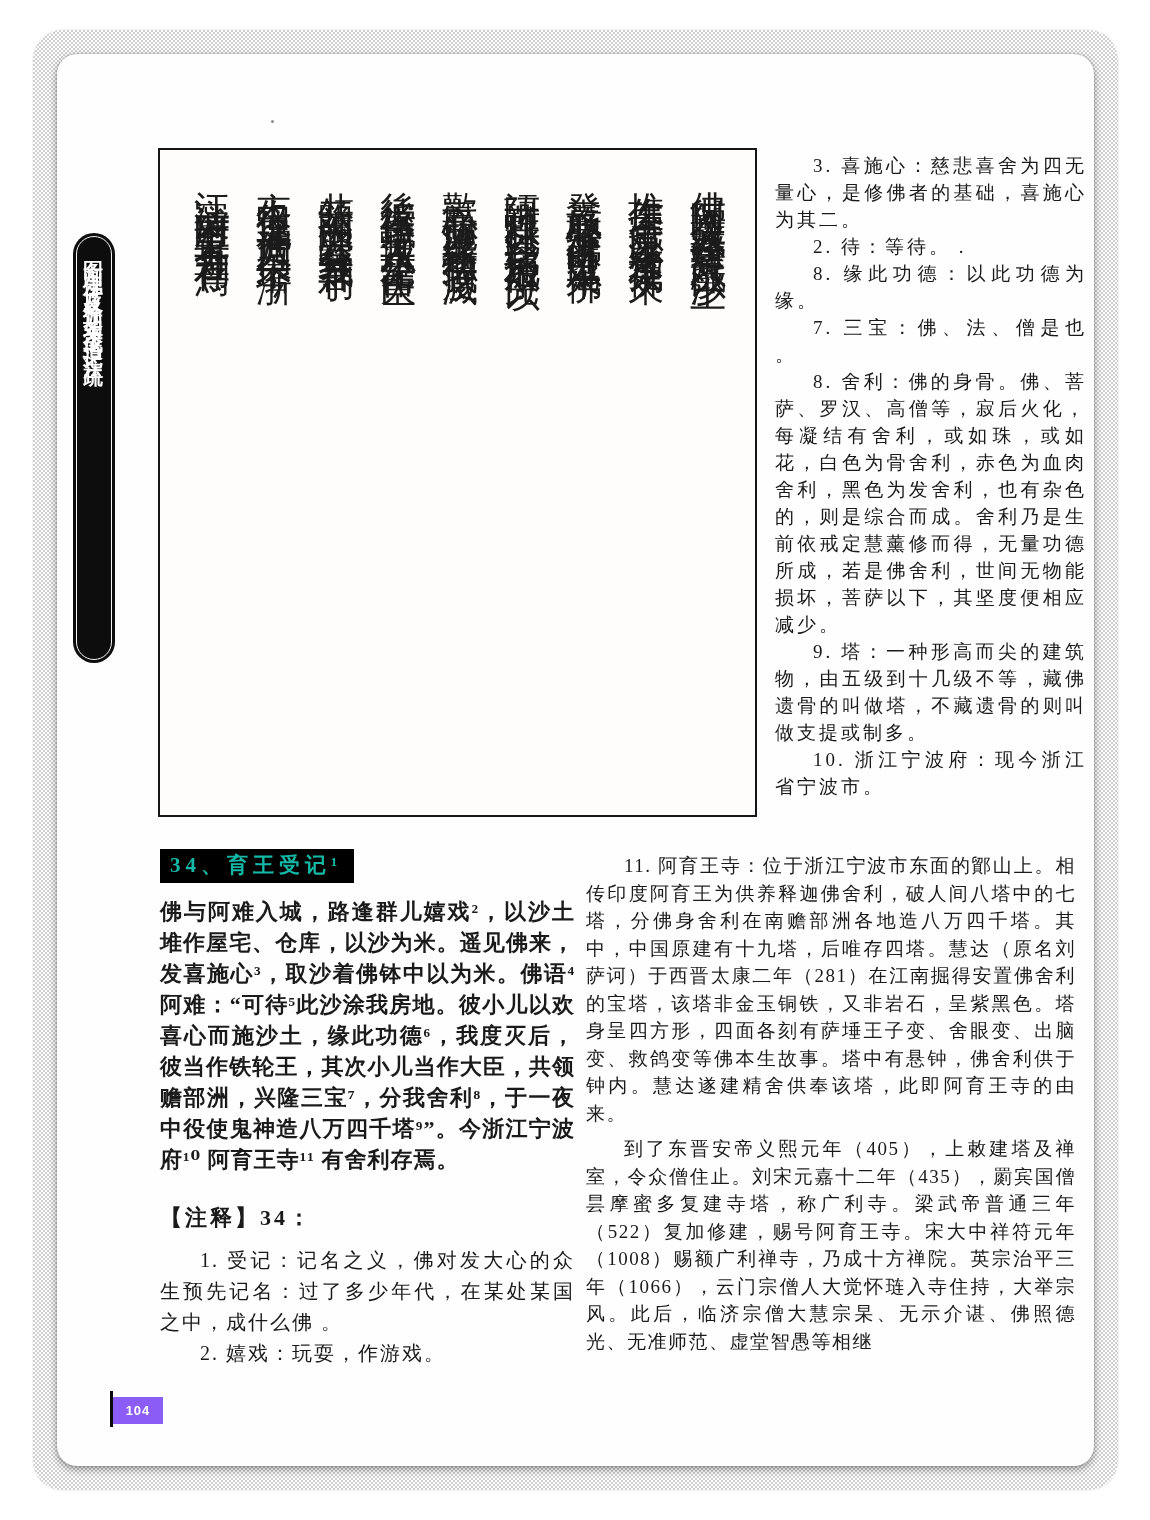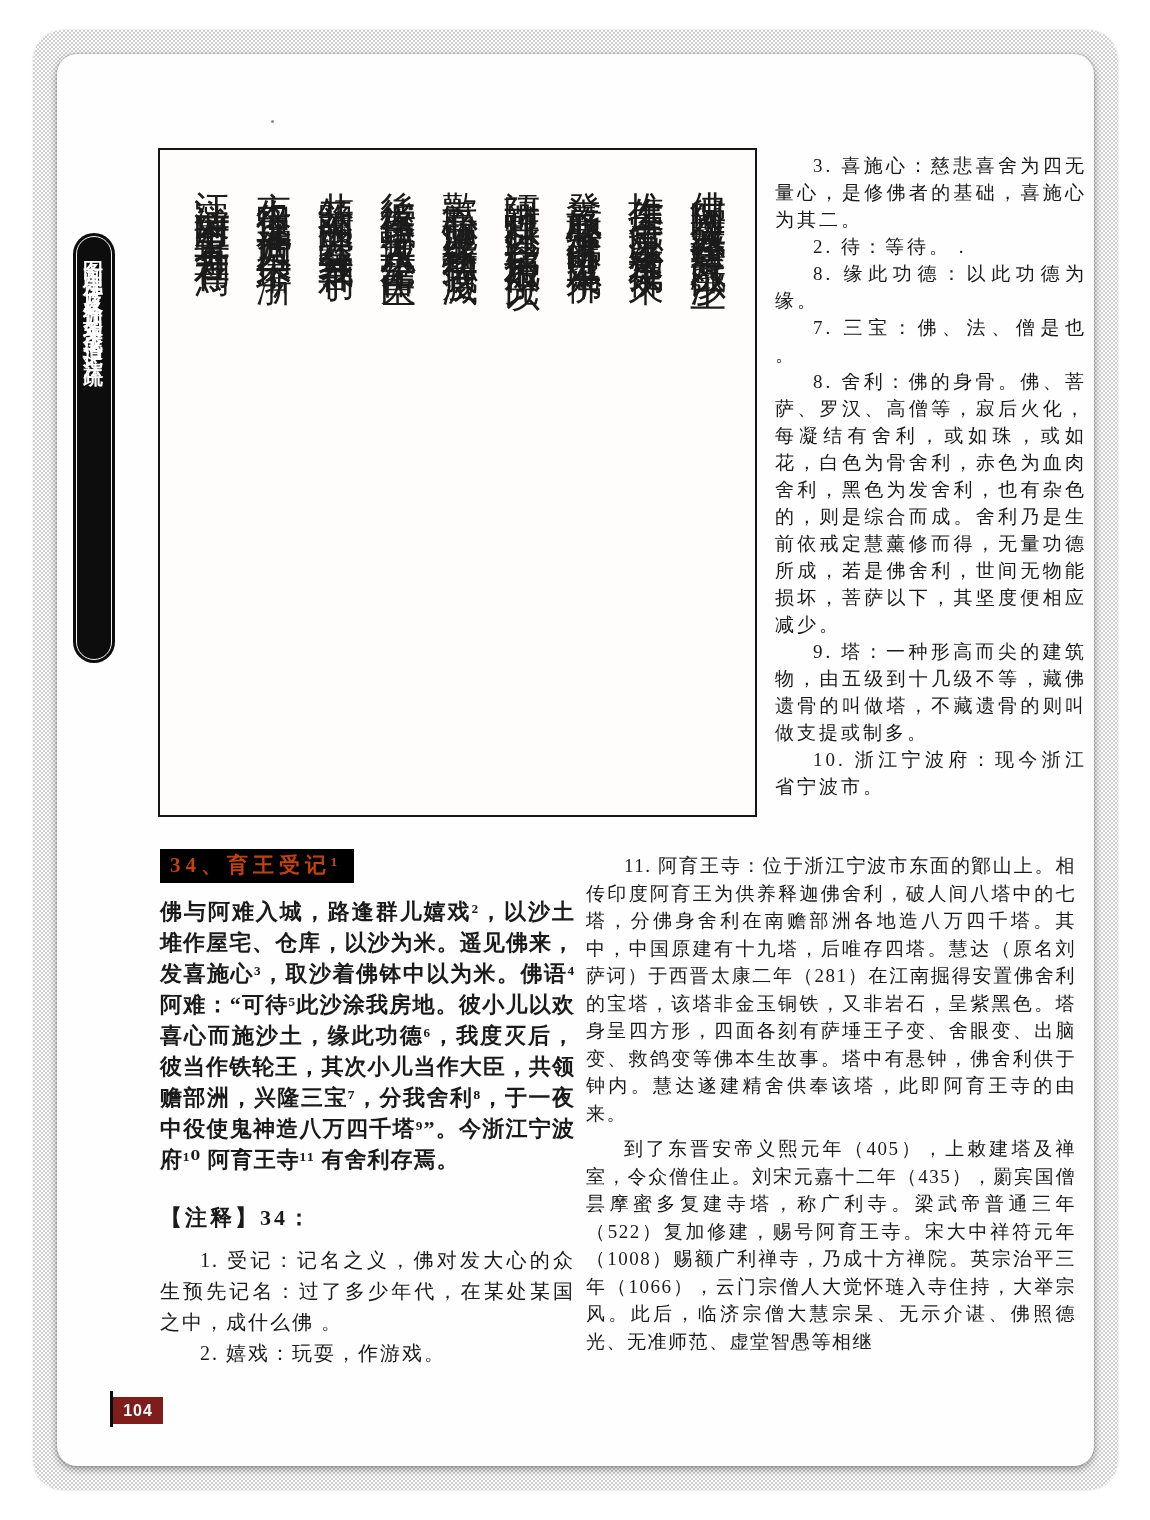--- a/index.html
+++ b/index.html
@@ -33,32 +33,32 @@
                     text-align:justify;text-justify:inter-character;letter-spacing:3px;}
   .col-right-narrow p{margin:0;text-indent:2em;}
 
   
   .col-right-wide{position:absolute;left:521px;top:790px;width:506px;font-size:19px;line-height:27.5px;
                   text-align:justify;text-justify:inter-character;letter-spacing:1.5px;}
   .col-right-wide p{margin:8px;text-indent:2em;font-family:Liberation Serif, serif;}
 
   
   .col-left{position:absolute;left:103px;top:795px;width:415px;}
-  .sec-header{display:inline-block;background:#000000;color:#c2410c;font-weight:700;font-size:21px;
+  .sec-header{display:inline-block;background:#000000;color:#14b8a6;font-weight:700;font-size:21px;
               padding:2px 12px 4px 10px;letter-spacing:5px;}
   .sec-body{margin:13px 0 0 0;font-size:22px;font-weight:700;line-height:31px;text-align:justify;
             text-justify:inter-character;letter-spacing:1px;}
   .ann-header{margin-top:28px;font-size:22px;font-weight:700;letter-spacing:3px;}
   .ann-notes{margin-top:12px;font-size:20px;line-height:31px;text-align:justify;text-justify:inter-character;letter-spacing:2px;}
   .ann-notes p{margin:0;text-indent:2em;}
 
   
   .pagenum-line{position:absolute;left:53px;top:1337px;width:3px;height:36px;background:#0c0c0c;}
-  .pagenum{position:absolute;left:56px;top:1343px;width:50px;height:27px;background:#7f1d1d;color:#ffffff;
-           font-family:"Liberation Sans","DejaVu Sans",sans-serif;font-size:16px;font-weight:700;
+  .pagenum{position:absolute;left:56px;top:1343px;width:50px;height:27px;background:#8b5cf6;color:#ffffff;
+           font-family:"Liberation Sans","DejaVu Sans",sans-serif;font-size:13px;font-weight:700;
            display:flex;align-items:center;justify-content:center;letter-spacing:1px;}
 </style>
 </head>
 <body>
 
 <div class="canvas">
   <div class="frame"></div>
 
   <div class="page">
     <div class="speck"></div>

